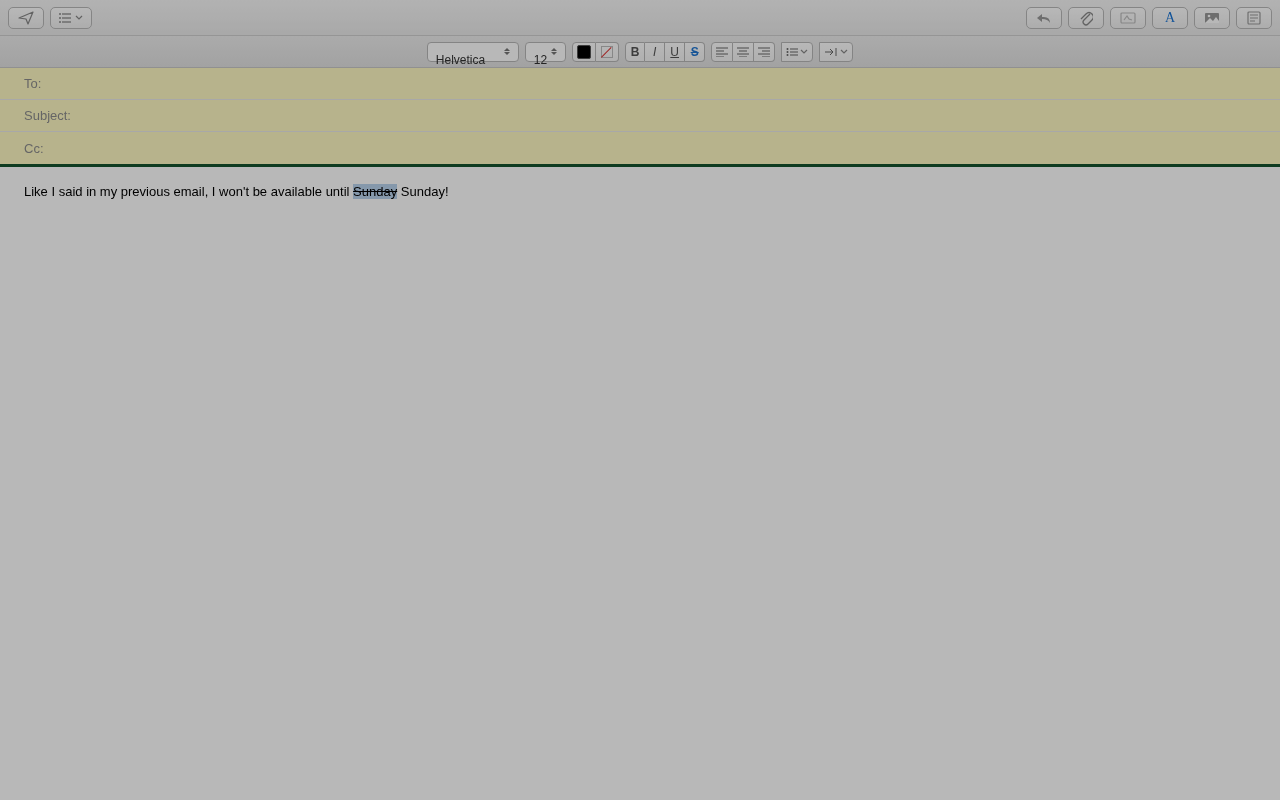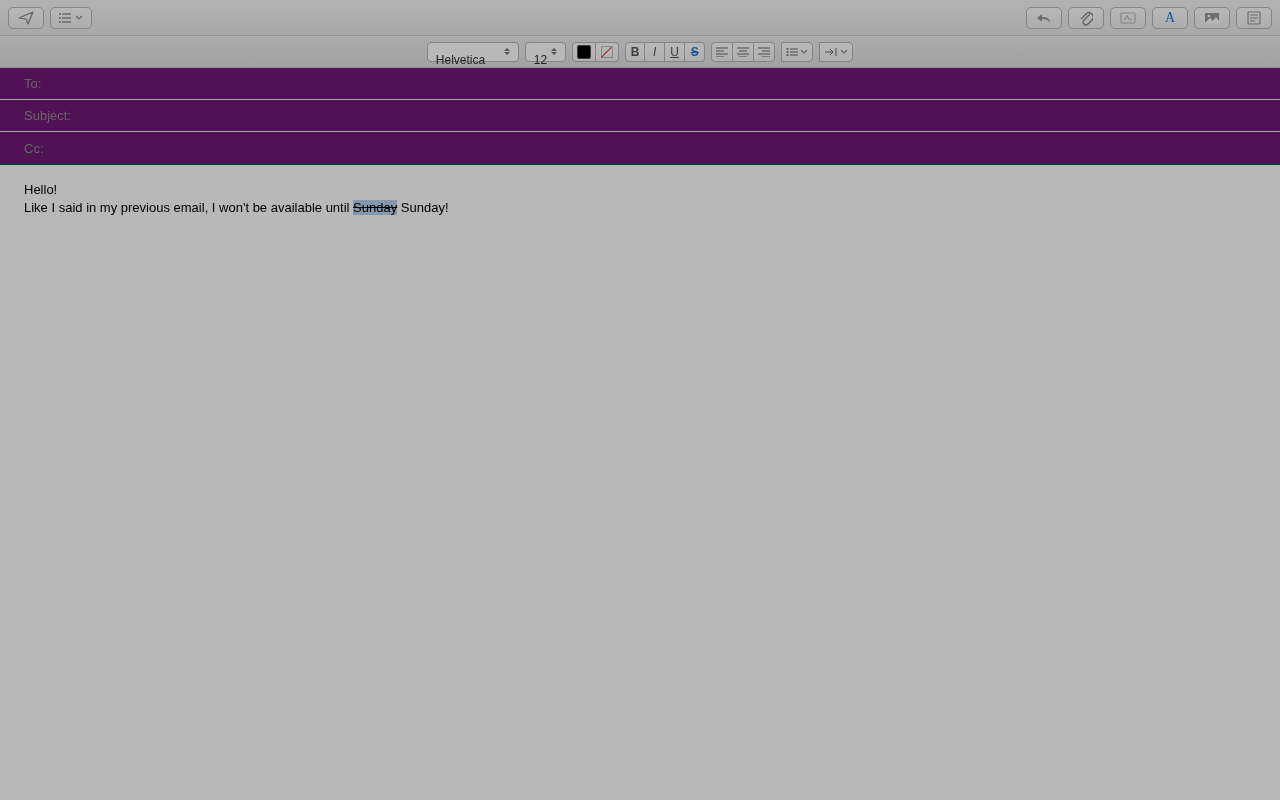--- a/index.html
+++ b/index.html
@@ -34,21 +34,21 @@
 .bg-swatch { width:14px;height:14px; position:relative; }
 .bg-swatch::before { content:""; position:absolute; inset:1px; border:1px solid #bbb; }
 .bg-swatch::after { content:""; position:absolute; left:1px; top:12px; width:14px; height:0; border-top:1.5px solid #d33; transform:rotate(-45deg); transform-origin:left top; }
 
 .sty-b { font-weight:bold; }
 .sty-i { font-style:italic; }
 .sty-u { text-decoration: underline; }
 .sty-s { color:#2176d1; font-weight:600; text-decoration: line-through; }
 
 
-.headers { background:#701a75; border-bottom:1px solid #14532d; }
+.headers { background:#fef9c3; border-bottom:3px solid #14532d; }
 .hdr-row { display:flex; align-items:center; height:32px; padding:0 24px; border-bottom:1px solid #e9e9e9; }
 .hdr-row:last-child { border-bottom:none; }
 .hdr-label { color:#8d8d8d; font-size:13px; width:60px; }
 .hdr-input { flex:1; border:none; outline:none; font-size:13px; background:transparent; }
 
 
 .body-area { background:#fff; padding:16px 24px; font-size:13px; color:#000; line-height:1.4; height: calc(800px - 36px - 32px - 96px); }
 .body-area .strike { text-decoration: line-through; background: #b9d3ee; margin-top: 33px; }
 
 
@@ -203,21 +203,20 @@
     <span class="hdr-label">Subject:</span>
     <input class="hdr-input" style="">
   </div>
   <div class="hdr-row">
     <span class="hdr-label">Cc:</span>
     <input class="hdr-input" style="">
   </div>
 </div>
 
 <div class="body-area">
-  <div>Hello!</div>
   <div><span>Like I said in my previous email, I won't be available until </span><span class="strike">Sunday</span><span> Sunday!</span></div>
 </div>
 
 <div class="dim"></div>
 
 <div class="callout">
   
   
   
 </div>

